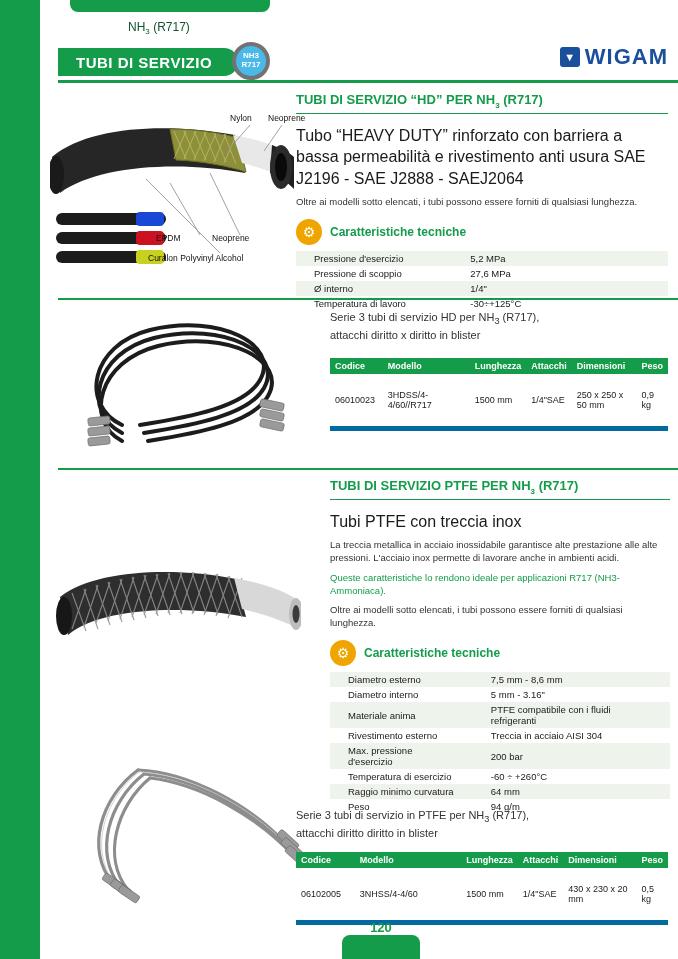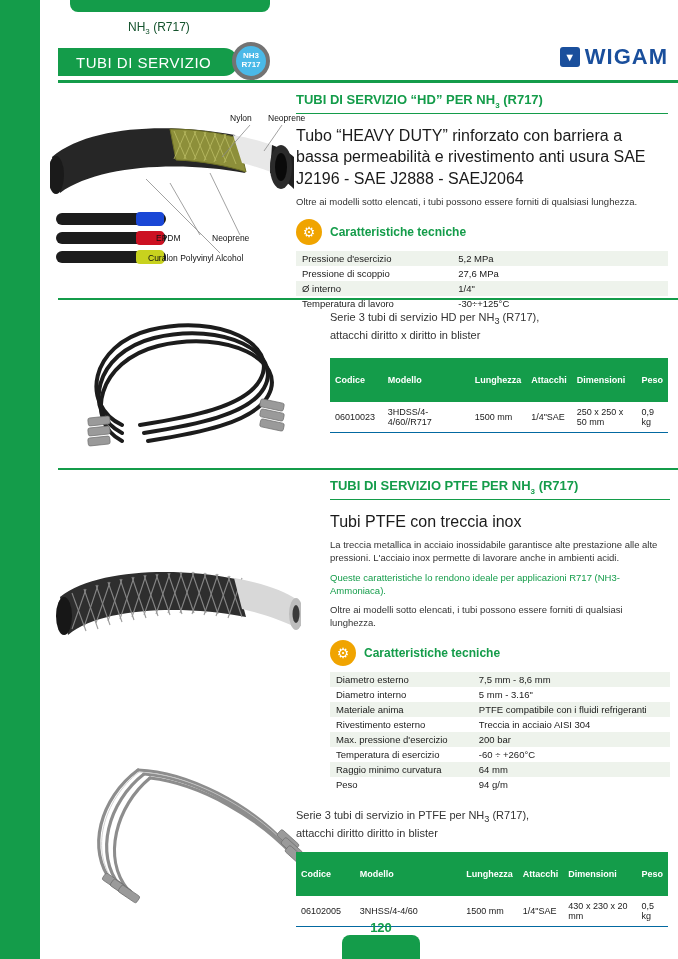--- a/index.html
+++ b/index.html
@@ -28,21 +28,21 @@
   .nh3-top {
     position:absolute; left:88px; top:20px;
     font-size:12px; color:#14532d;
   }
   .nh3-top sub { font-size:8px; }
 
   
   .title-band {
     position:absolute; left:18px; top:48px; width:180px; height:28px;
     background:#149c4a; border-radius:0 14px 14px 0;
-    color:#fff; font-size:15px; font-weight:normal; letter-spacing:.5px;
+    color:#fff; font-size:15px; font-weight:bold; letter-spacing:.5px;
     display:flex; align-items:center; padding-left:18px;
   }
   .nh3-badge {
     position:absolute; left:192px; top:42px; width:38px; height:38px;
     border-radius:50%; background:#4ab9e8; color:#fff;
     display:flex; flex-direction:column; align-items:center; justify-content:center;
     font-size:8px; font-weight:bold; line-height:1.1; border:4px solid #737373;
   }
   .header-rule {
     position:absolute; left:18px; top:80px; width:620px; height:3px; background:#149c4a;
@@ -74,31 +74,31 @@
   }
   .gear-badge {
     width:26px;height:26px;border-radius:50%;
     background:#f0a400; color:#fff; font-size:14px;
     display:flex;align-items:center;justify-content:center;
   }
   .carat-label { color:#149c4a; font-weight:bold; font-size:12px; }
 
   
   table.spec { border-collapse:collapse; width:100%; margin-top:6px; font-size:9.5px; }
-  table.spec td { padding:2px 6px; }
+  table.spec td { padding:2px 18px; }
   table.spec tr:nth-child(odd) { background:#eef3ec; }
   table.spec td.k { width:42%; }
 
   
   table.prod { border-collapse:collapse; width:100%; font-size:9px; margin-top:5px; }
   table.prod th {
     background:#149c4a; color:#fff; font-weight:bold; text-align:left;
-    padding:17px 5px; font-size:9px;
-  }
-  table.prod td { padding:5px 5px; border-bottom:1px solid #0369a1; }
+    padding:3px 5px; font-size:9px;
+  }
+  table.prod td { padding:16px 5px; border-bottom:5px solid #0369a1; }
   table.prod tbody tr { background:#ffffff; }
 
   .divider { height:2px; background:#149c4a; }
 
   
   .footer-tab {
     position:absolute; left:302px; bottom:0; width:78px; height:24px;
     background:#149c4a; border-radius:8px 8px 0 0;
   }
   .page-num {

